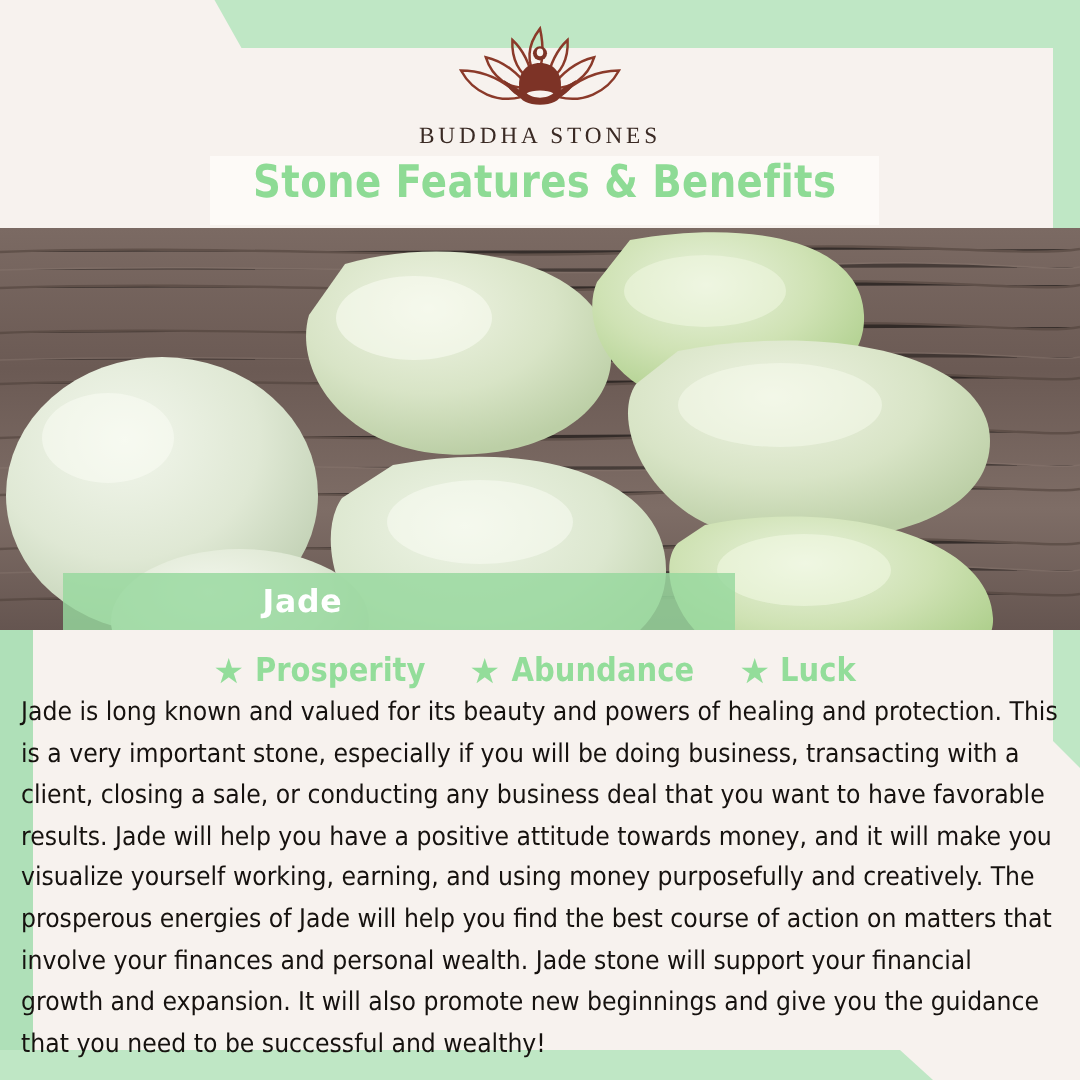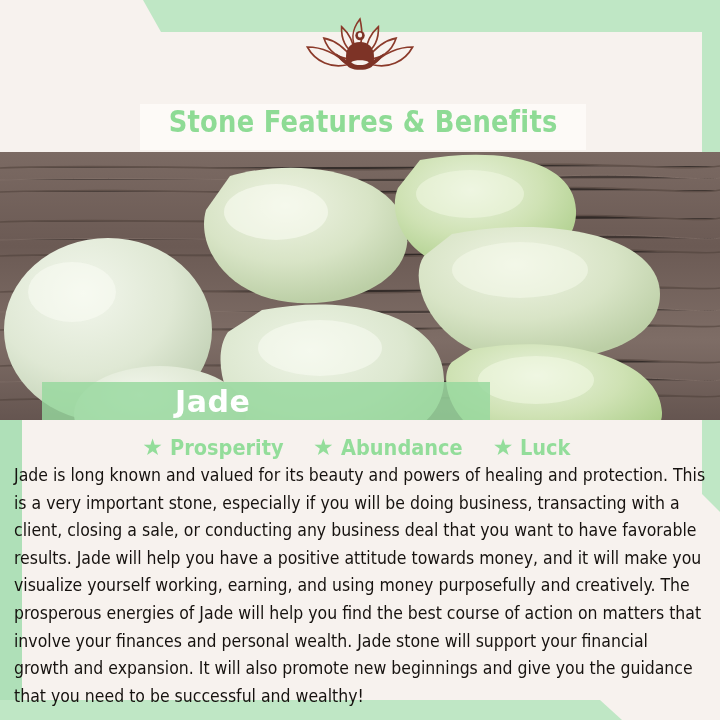--- a/index.html
+++ b/index.html
@@ -48,21 +48,21 @@
   .photo svg{ display:block; width:720px; height:268px; }
 
   
   .jade-band{
     position:absolute; left:42px; top:382px; width:448px; height:38px;
     background:rgba(150,216,158,0.82); z-index:4;
     display:flex; align-items:center;
   }
   .jade-text{
     font-family:"DejaVu Sans", sans-serif;
-    font-weight:bold; font-size:30px; color:#ffffff;
+    font-weight:bold; font-size:21px; color:#ffffff;
     margin-left:133px; letter-spacing:.5px;
   }
 
   
   .benefits{
     position:absolute; left:0; top:430px; width:720px; height:34px;
     display:flex; align-items:center; justify-content:center; gap:14px;
     z-index:3;
   }
   .benefit{ display:flex; align-items:center; gap:7px; }
@@ -113,20 +113,21 @@
       <circle cx="100" cy="34" r="7.4"></circle>
       <path d="M100 44 C86 44 78 54 78 66 L78 76 C78 84 88 88 100 88 C112 88 122 84 122 76 L122 66 C122 54 114 44 100 44 Z"></path>
       <path d="M62 62 C68 74 76 80 86 82 L78 72 Z"></path>
       <path d="M138 62 C132 74 124 80 114 82 L122 72 Z"></path>
     </g>
     <g fill="#f7f2ee">
       <ellipse cx="100" cy="33" rx="3.4" ry="4"></ellipse>
       <path d="M86 76 C92 72 108 72 114 76 C108 82 92 82 86 76 Z"></path>
     </g>
   </svg>
+  <div class="logo-word">BUDDHA STONES</div>
 </div>
 
 <div class="title-band">
   <div class="title-text">Stone Features &amp; Benefits</div>
 </div>
 
 <div class="photo">
   <svg viewBox="0 0 720 268" xmlns="http://www.w3.org/2000/svg" preserveAspectRatio="none">
     <defs>
       <linearGradient id="wood" x1="0" y1="0" x2="0" y2="1">

